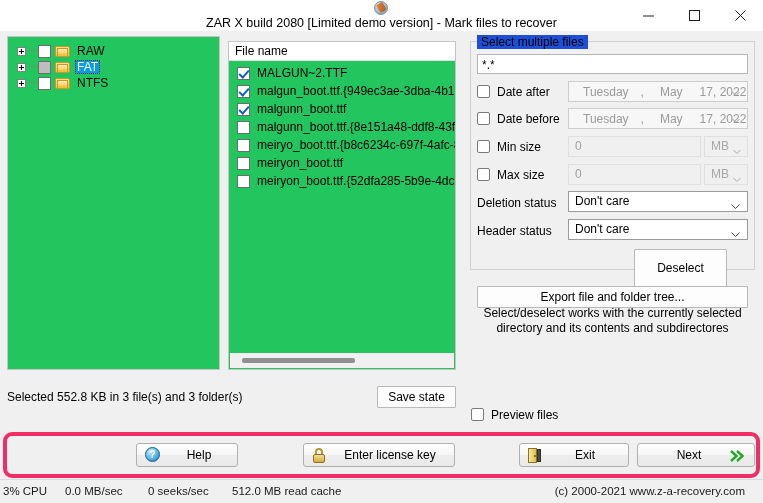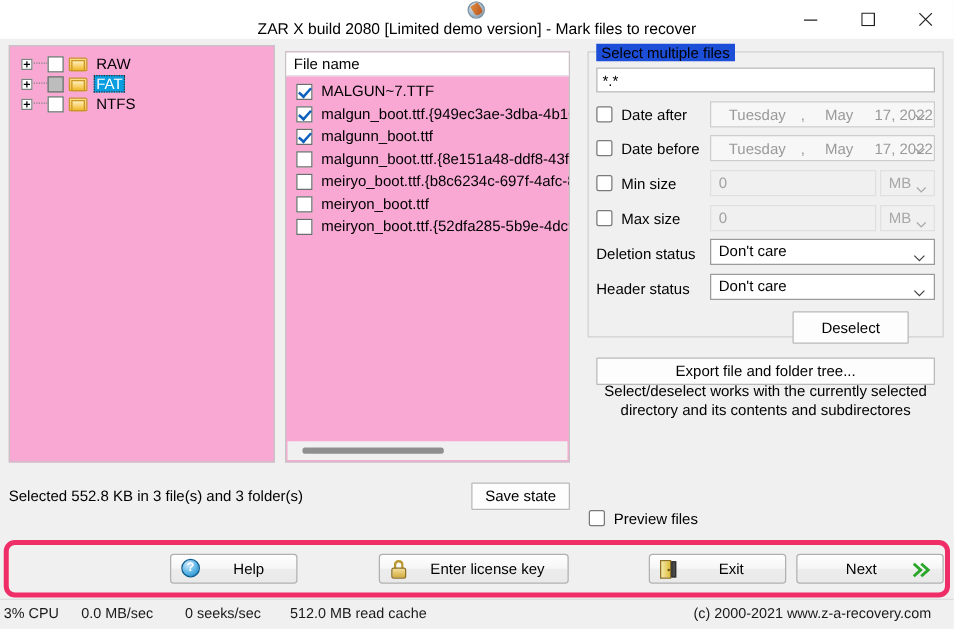--- a/index.html
+++ b/index.html
@@ -57,21 +57,21 @@
   .win-btn {
     width: 46px; height: 31px;
     display: flex; align-items: center; justify-content: center;
     color: #202020;
   }
   .win-btn svg { display: block; }
 
   
   .panel {
     position: absolute;
-    background: #f9a8d4;
+    background: #22c55e;
     border: 1px solid #c4c4c4;
     box-sizing: border-box;
   }
   #tree-panel {
     left: 7px; top: 36px; width: 213px; height: 334px;
   }
   #list-panel {
     left: 228px; top: 41px; width: 228px; height: 329px;
   }
 
@@ -433,21 +433,21 @@
 
     </div>
   </div>
 
   <div class="panel" id="list-panel">
     <div class="list-head">File name</div>
     <div class="list-body">
 
       <div class="file-row">
         <span class="fcheck on"></span>
-        <span class="file-name">MALGUN~7.TTF</span>
+        <span class="file-name">MALGUN~2.TTF</span>
       </div>
       <div class="file-row">
         <span class="fcheck on"></span>
         <span class="file-name">malgun_boot.ttf.{949ec3ae-3dba-4b16-b42</span>
       </div>
       <div class="file-row">
         <span class="fcheck on"></span>
         <span class="file-name">malgunn_boot.ttf</span>
       </div>
       <div class="file-row">
@@ -556,21 +556,21 @@
   </div>
   <div class="combo" style="left:568px; top:219px;">
     <span>Don't care</span>
     <span class="c-chev">
       <svg width="9" height="9" viewBox="0 0 9 9">
           <polyline points="0.5,2.5 4.5,6.5 8.5,2.5" fill="none" stroke="#444" stroke-width="1"></polyline>
         </svg>
     </span>
   </div>
 
-  <div class="btn" style="left:634px; top:249px; width:93px; height:26px;">Deselect</div>
+  <div class="btn" style="left:634px; top:249px; width:93px; height:38px;">Deselect</div>
 
   <div class="btn" style="left:477px; top:286px; width:271px; height:22px;">Export file and folder tree...</div>
 
   <div class="note">
     <div>Select/deselect works with the currently selected</div>
     <div>directory and its contents and subdirectores</div>
   </div>
 
   <div class="row" style="left:471px; top:404px;">
     <span class="cb"></span>

